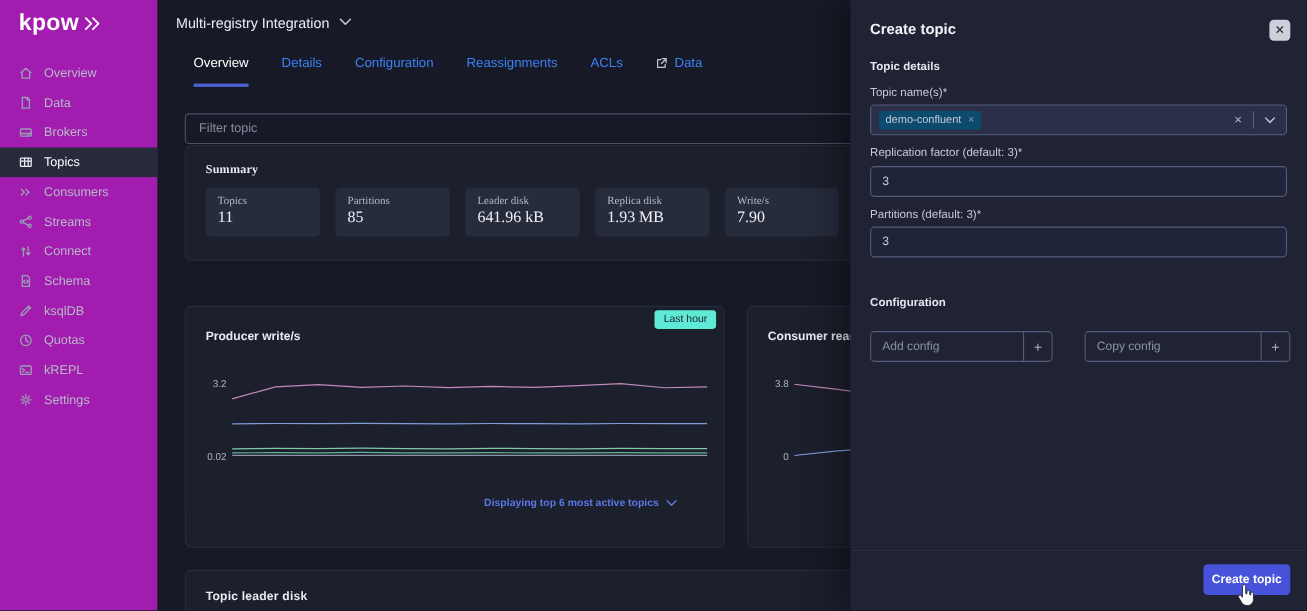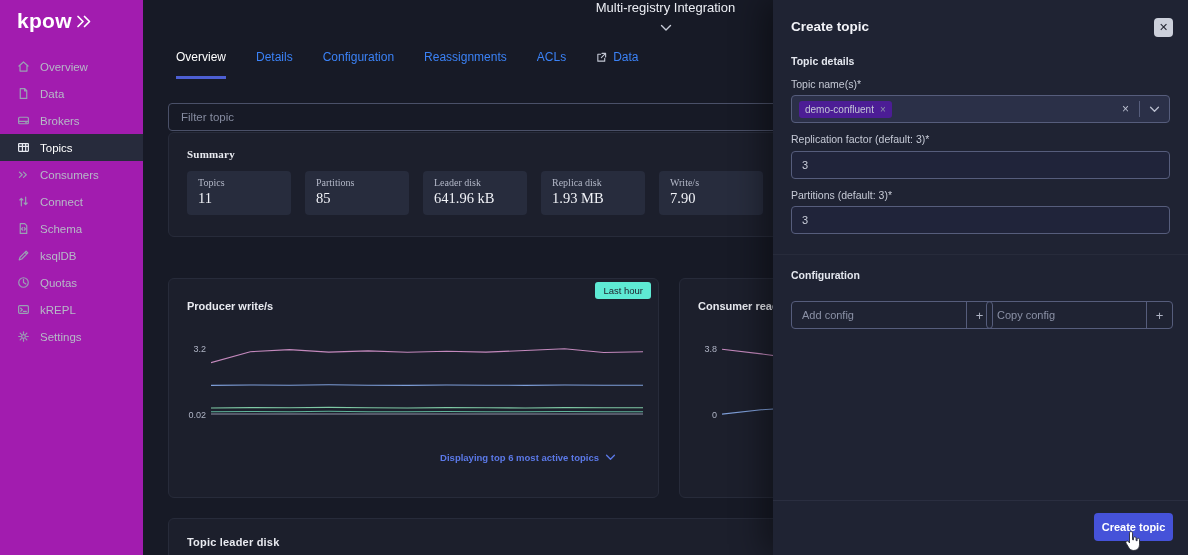--- a/index.html
+++ b/index.html
@@ -14,21 +14,21 @@
   .sidebar { position:absolute; left:0; top:0; width:143px; height:555px; background:#a21caf; z-index:5; }
   .logo { display:flex; align-items:center; gap:3px; padding:9px 0 12px 17px; color:#fff; font-size:21px; font-weight:bold; letter-spacing:.3px; }
   .nav { display:flex; flex-direction:column; margin-top:8px; }
   .nav-item { display:flex; align-items:center; gap:10px; height:27px; padding:0 17px; font-size:11.5px; color:#b6bac7; cursor:pointer; }
   .nav-item.active { background:#272b3c; color:#fff; }
   .nicon { width:13px; height:13px; display:flex; color:#9aa0b4; flex:none; }
   .nav-item.active .nicon { color:#e8eaf2; }
 
   
   .main { position:absolute; left:143px; top:0; right:0; bottom:0; }
-  .app-header { display:flex; align-items:center; gap:9px; height:40px; padding:0 17px; font-size:13px; color:#eceef4;flex-direction:column; }
+  .app-header { display:flex; align-items:center; gap:9px; height:40px; padding:0 17px; font-size:13px; color:#eceef4; }
   .hdr-chev { color:#c9cdd9; display:flex; cursor:pointer; }
 
   .tabs { display:flex; gap:30px; padding:0 33px; margin-top:10px; }
   .tab { display:flex; gap:6px; align-items:center; font-size:12px; color:#3b82f6; padding-bottom:12px; border-bottom:3px solid transparent; cursor:pointer; }
   .tab.active { border-bottom-color:#4d5fd3; color:#fff; }
   .tab .ticon { display:flex; color:#c3c7d4; }
 
   .filter-wrap { position:absolute; left:25px; top:103px; width:1006px; }
   .filter-input { width:100%; height:28px; background:transparent; border:1px solid #4a5068; border-radius:4px; color:#dfe2ec; font-size:11.5px; padding:0 12px; font-family:inherit; outline:none; }
   .filter-input::placeholder { color:#868ca0; }
@@ -56,34 +56,34 @@
   .panel { position:absolute; left:773px; top:0; width:415px; height:555px; background:#1f2333; z-index:20; box-shadow:-10px 0 30px rgba(0,0,0,.4); }
   .panel-title { position:absolute; left:18px; top:19px; font-size:13.5px; font-weight:bold; color:#f2f3f8; }
   .close-btn { position:absolute; right:15px; top:18px; width:19px; height:19px; background:#ccd0db; border:none; border-radius:4px; color:#232632; display:flex; align-items:center; justify-content:center; font-size:11px; cursor:pointer; font-family:inherit; }
   .sec-label { position:absolute; left:18px; font-size:10.5px; font-weight:bold; color:#e4e7ef; }
   .field-label { position:absolute; left:18px; font-size:10.5px; color:#c6cad6; }
   .sec-details { top:55px; } .lbl-name { top:78px; }
   .lbl-repl { top:133px; } .lbl-part { top:189px; }
   .sec-config { top:269px; }
 
   .topic-select { position:absolute; left:18px; top:95px; width:379px; height:28px; background:#2b3048; border:1px solid #565d7c; border-radius:4px; display:flex; align-items:center; padding:0 0 0 7px; cursor:text; }
-  .tag { background:#4c1d95; color:#c3c7d6; font-size:10px; padding:3px 6px; border-radius:3px; display:flex; align-items:flex-start; gap:6px; }
+  .tag { background:#0c4a6e; color:#c3c7d6; font-size:10px; padding:3px 6px; border-radius:3px; display:flex; align-items:flex-start; gap:6px; }
   .tag-x { color:#8d93a8; cursor:pointer; }
   .sel-spacer { flex:1; }
   .clear-x { color:#b9bece; font-size:12px; padding:0 10px; cursor:pointer; }
   .select-div { width:1px; height:16px; background:#565d7c; }
   .select-chev { padding:0 9px; color:#b9bece; display:flex; cursor:pointer; }
 
   .text-input { position:absolute; left:18px; width:379px; height:28px; background:#20243a; border:1px solid #565d7c; border-radius:4px; color:#c9cdd9; font-size:11px; padding:0 10px; font-family:inherit; outline:none; }
   .inp-repl { top:151px; } .inp-part { top:206px; }
 
   .panel-divider { position:absolute; left:0; right:0; top:254px; border-top:1px solid #272b3b; }
 
   .config-box { position:absolute; top:301px; height:28px; border:1px solid #565d7c; border-radius:4px; display:flex; align-items:center; background:transparent; }
-  .config-box.add { left:18px; width:202px; }
+  .config-box.add { left:18px; width:166px; }
   .config-box.copy { left:213px; width:187px; }
   .config-input { flex:1; min-width:0; background:transparent; border:none; color:#c9cdd9; font-size:11px; padding:0 10px; font-family:inherit; outline:none; }
   .config-input::placeholder { color:#8b91a6; }
   .config-plus { width:26px; height:100%; border-left:1px solid #565d7c; display:flex; align-items:center; justify-content:center; color:#aeb3c4; font-size:13px; cursor:pointer; }
 
   .panel-footer { position:absolute; left:0; right:0; top:500px; bottom:0; border-top:1px solid #2a2e40; }
   .create-btn { position:absolute; right:15px; top:12px; width:79px; height:28px; background:#4552d9; border:none; border-radius:4px; color:#fff; font-size:11px; font-weight:bold; cursor:pointer; font-family:inherit; }
 
   .cursor { position:absolute; left:1124px; top:531px; z-index:40; pointer-events:none; }
 </style>
@@ -133,20 +133,31 @@
         </span>
       <span>Topics</span>
     </div>
     <div class="nav-item">
       <span class="nicon">
           <svg width="13" height="13" viewBox="0 0 12 12" fill="none" stroke="currentColor" stroke-width="1.1" stroke-linecap="round" stroke-linejoin="round">
             <path d="M2.2 3.8 4.8 6.2 2.2 8.6M6 3.8 8.6 6.2 6 8.6"></path>
           </svg>
         </span>
       <span>Consumers</span>
+    </div>
+    <div class="nav-item">
+      <span class="nicon">
+          <svg width="13" height="13" viewBox="0 0 12 12" fill="none" stroke="currentColor" stroke-width="1.1" stroke-linecap="round" stroke-linejoin="round">
+            <circle cx="2.6" cy="6" r="1.3"></circle>
+            <circle cx="9.2" cy="2.6" r="1.3"></circle>
+            <circle cx="9.2" cy="9.4" r="1.3"></circle>
+            <path d="M3.8 5.4 8 3.1M3.8 6.6 8 8.9"></path>
+          </svg>
+        </span>
+      <span>Streams</span>
     </div>
     <div class="nav-item">
       <span class="nicon">
           <svg width="13" height="13" viewBox="0 0 12 12" fill="none" stroke="currentColor" stroke-width="1.1" stroke-linecap="round" stroke-linejoin="round">
             <path d="M4 10V3.2M4 3.2 2.6 4.6M4 3.2l1.4 1.4M8 2v6.8M8 8.8 6.6 7.4M8 8.8l1.4-1.4"></path>
           </svg>
         </span>
       <span>Connect</span>
     </div>
     <div class="nav-item">

